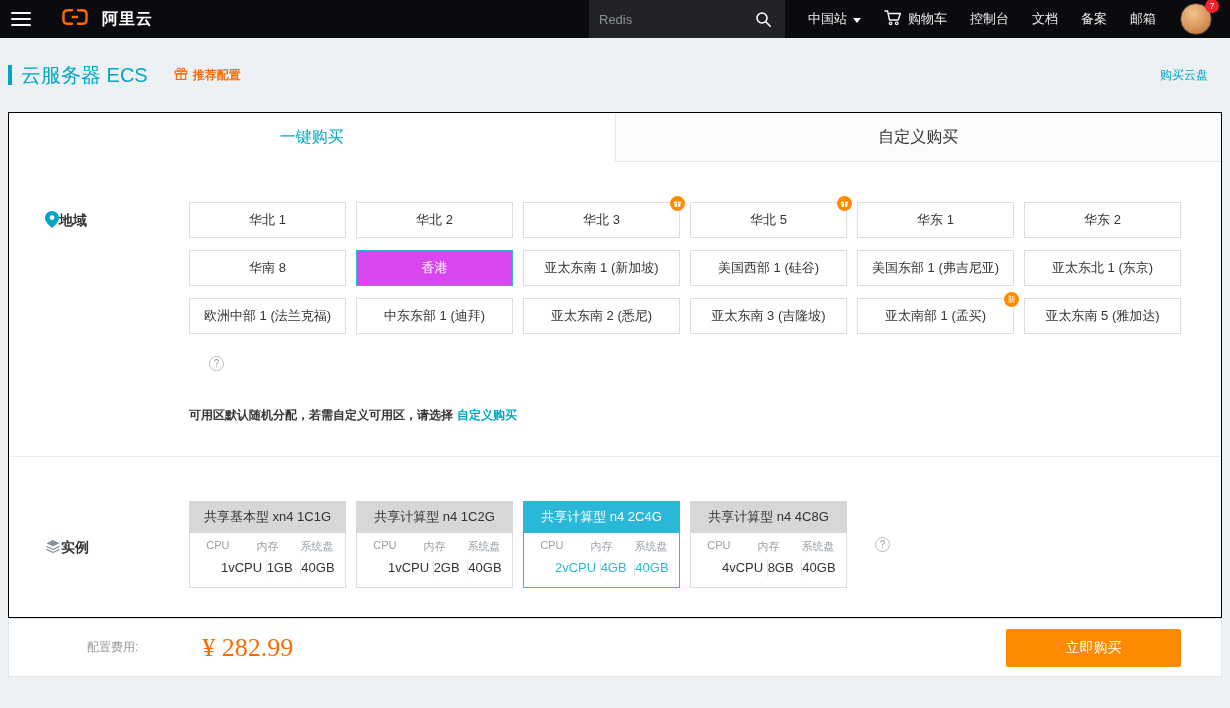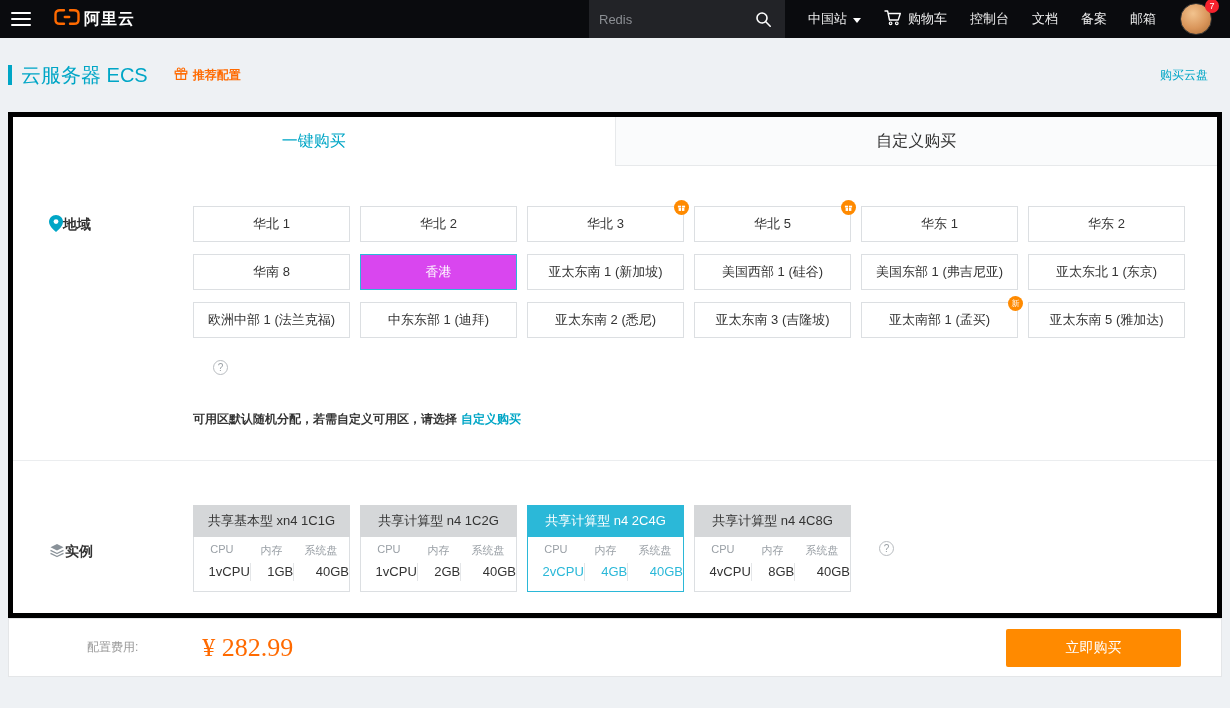--- a/index.html
+++ b/index.html
@@ -12,42 +12,42 @@
     color:#333;
   }
 
   
   .topbar {
     position:absolute; top:0; left:0; right:0; height:38px;
     background:#0a0b0e; display:flex; align-items:center; color:#fff;
   }
   .hamburger { width:42px; height:38px; display:flex; flex-direction:column; justify-content:center; gap:4px; padding:0 11px; cursor:pointer; }
   .hamburger i { display:block; height:2px; background:#fff; border-radius:1px; }
-  .logo { display:flex; align-items:center; gap:4px; margin-left:12px; cursor:pointer; }
+  .logo { display:flex; align-items:center; gap:14px; margin-left:20px; cursor:pointer; }
   .logo-text { font-size:16px; font-weight:bold; letter-spacing:1px; color:#fff; }
   .search-box { margin-left:auto; width:196px; height:38px; background:#222327; display:flex; align-items:center; padding:0 10px; }
   .search-box input { flex:1; background:transparent; border:0; outline:none; color:#ddd; font-size:13px; min-width:0; }
   .search-box input::placeholder { color:#8b8e93; }
   .search-btn { width:24px; height:24px; display:flex; align-items:center; justify-content:center; cursor:pointer; }
   .top-item { font-size:13px; color:#eee; margin-left:23px; display:flex; align-items:center; gap:6px; cursor:pointer; white-space:nowrap; }
   .caret { width:0; height:0; border-left:4px solid transparent; border-right:4px solid transparent; border-top:5px solid #fff; margin-top:2px; }
   .avatar-wrap { position:relative; margin:0 18px 0 24px; cursor:pointer; }
   .avatar { width:32px; height:32px; border-radius:50%; background:radial-gradient(circle at 40% 32%, #f2c38e 0%, #d9955a 55%, #a96a33 100%); border:1px solid #333; }
   .num-badge { position:absolute; top:-4px; right:-7px; background:#f5222d; color:#fff; font-size:9px; min-width:14px; height:14px; border-radius:7px; display:flex; align-items:center; justify-content:center; padding:0 3px; }
 
   
   .page-header { position:absolute; top:38px; left:0; right:0; height:74px; display:flex; align-items:center; padding:0 22px 0 8px; }
   .title { display:flex; align-items:center; gap:9px; }
   .title-bar { width:4px; height:20px; background:#00a6c6; }
   .title-text { font-size:20px; color:#00a6c6; }
   .promo { margin-left:26px; display:flex; align-items:center; gap:5px; color:#ff6a00; font-size:12px; font-weight:bold; cursor:pointer; }
   .header-link { margin-left:auto; color:#00a6c6; font-size:12px; cursor:pointer; }
 
   
-  .main-card { position:absolute; top:112px; left:8px; width:1214px; height:506px; background:#fff; border:5px solid #000000; }
+  .main-card { position:absolute; top:112px; left:8px; width:1214px; height:506px; background:#fff; border:1px solid #000000; }
   .tabs { display:flex; height:49px; }
   .tab { flex:1; display:flex; align-items:center; justify-content:center; font-size:16px; cursor:pointer; }
   .tab.active { color:#00a6c6; background:#fff; }
   .tab.inactive { color:#333; background:#fafbfc; border-bottom:1px solid #e7e9eb; border-left:1px solid #e7e9eb; }
 
   .section { display:flex; padding-left:36px; }
   .section-label { width:144px; display:flex; align-items:center; font-size:14px; font-weight:bold; color:#333; align-self:flex-start; }
   .section-region { padding-top:40px; border-bottom:1px solid #ebedef; }
   .section-region .section-label { margin-top:9px; }
   .section-inst { padding-top:44px; padding-bottom:24px; }
@@ -62,21 +62,21 @@
   .help::after { content:"?"; }
   .region-help { margin:22px 0 0 20px; }
   .region-note { margin-top:36px; padding-bottom:32px; font-size:12px; font-weight:bold; color:#333; }
   .region-note .note-link { color:#00a6c6; margin-left:4px; cursor:pointer; }
 
   .inst-row { flex:1; display:flex; align-items:flex-start; }
   .inst-card { width:157px; margin-right:10px; cursor:pointer; }
   .inst-head { height:32px; background:#d5d7d9; display:flex; align-items:center; justify-content:center; font-size:13px; color:#333; white-space:nowrap; }
   .inst-body { border:1px solid #dcdfe2; border-top:0; background:#fff; padding:6px 0 10px; }
   .inst-labels { display:grid; grid-template-columns:36% 28% 36%; font-size:11px; color:#9aa0a6; text-align:center; margin-bottom:5px; }
-  .inst-values { display:grid; grid-template-columns:36% 28% 36%; font-size:13px; color:#333; text-align:right; line-height:18px; }
+  .inst-values { display:grid; grid-template-columns:36% 28% 36%; font-size:13px; color:#333; text-align:left; line-height:18px;margin-left:31px; }
   .inst-values span + span { border-left:1px solid #e4e6e8; }
   .inst-card.selected .inst-head { background:#2bb8d8; color:#fff; }
   .inst-card.selected .inst-body { border-color:#2bb8d8; }
   .inst-card.selected .inst-values { color:#2bb8d8; }
   .inst-help { margin:36px 0 0 18px; }
 
   
   .footer-bar { position:absolute; top:618px; left:8px; width:1214px; height:59px; background:#fff; border:1px solid #e4e6e8; display:flex; align-items:center; }
   .cost-label { font-size:12px; color:#999; margin-left:78px; }
   .price { font-size:26px; color:#ff6a00; margin-left:64px;font-family:Liberation Serif, serif; }

